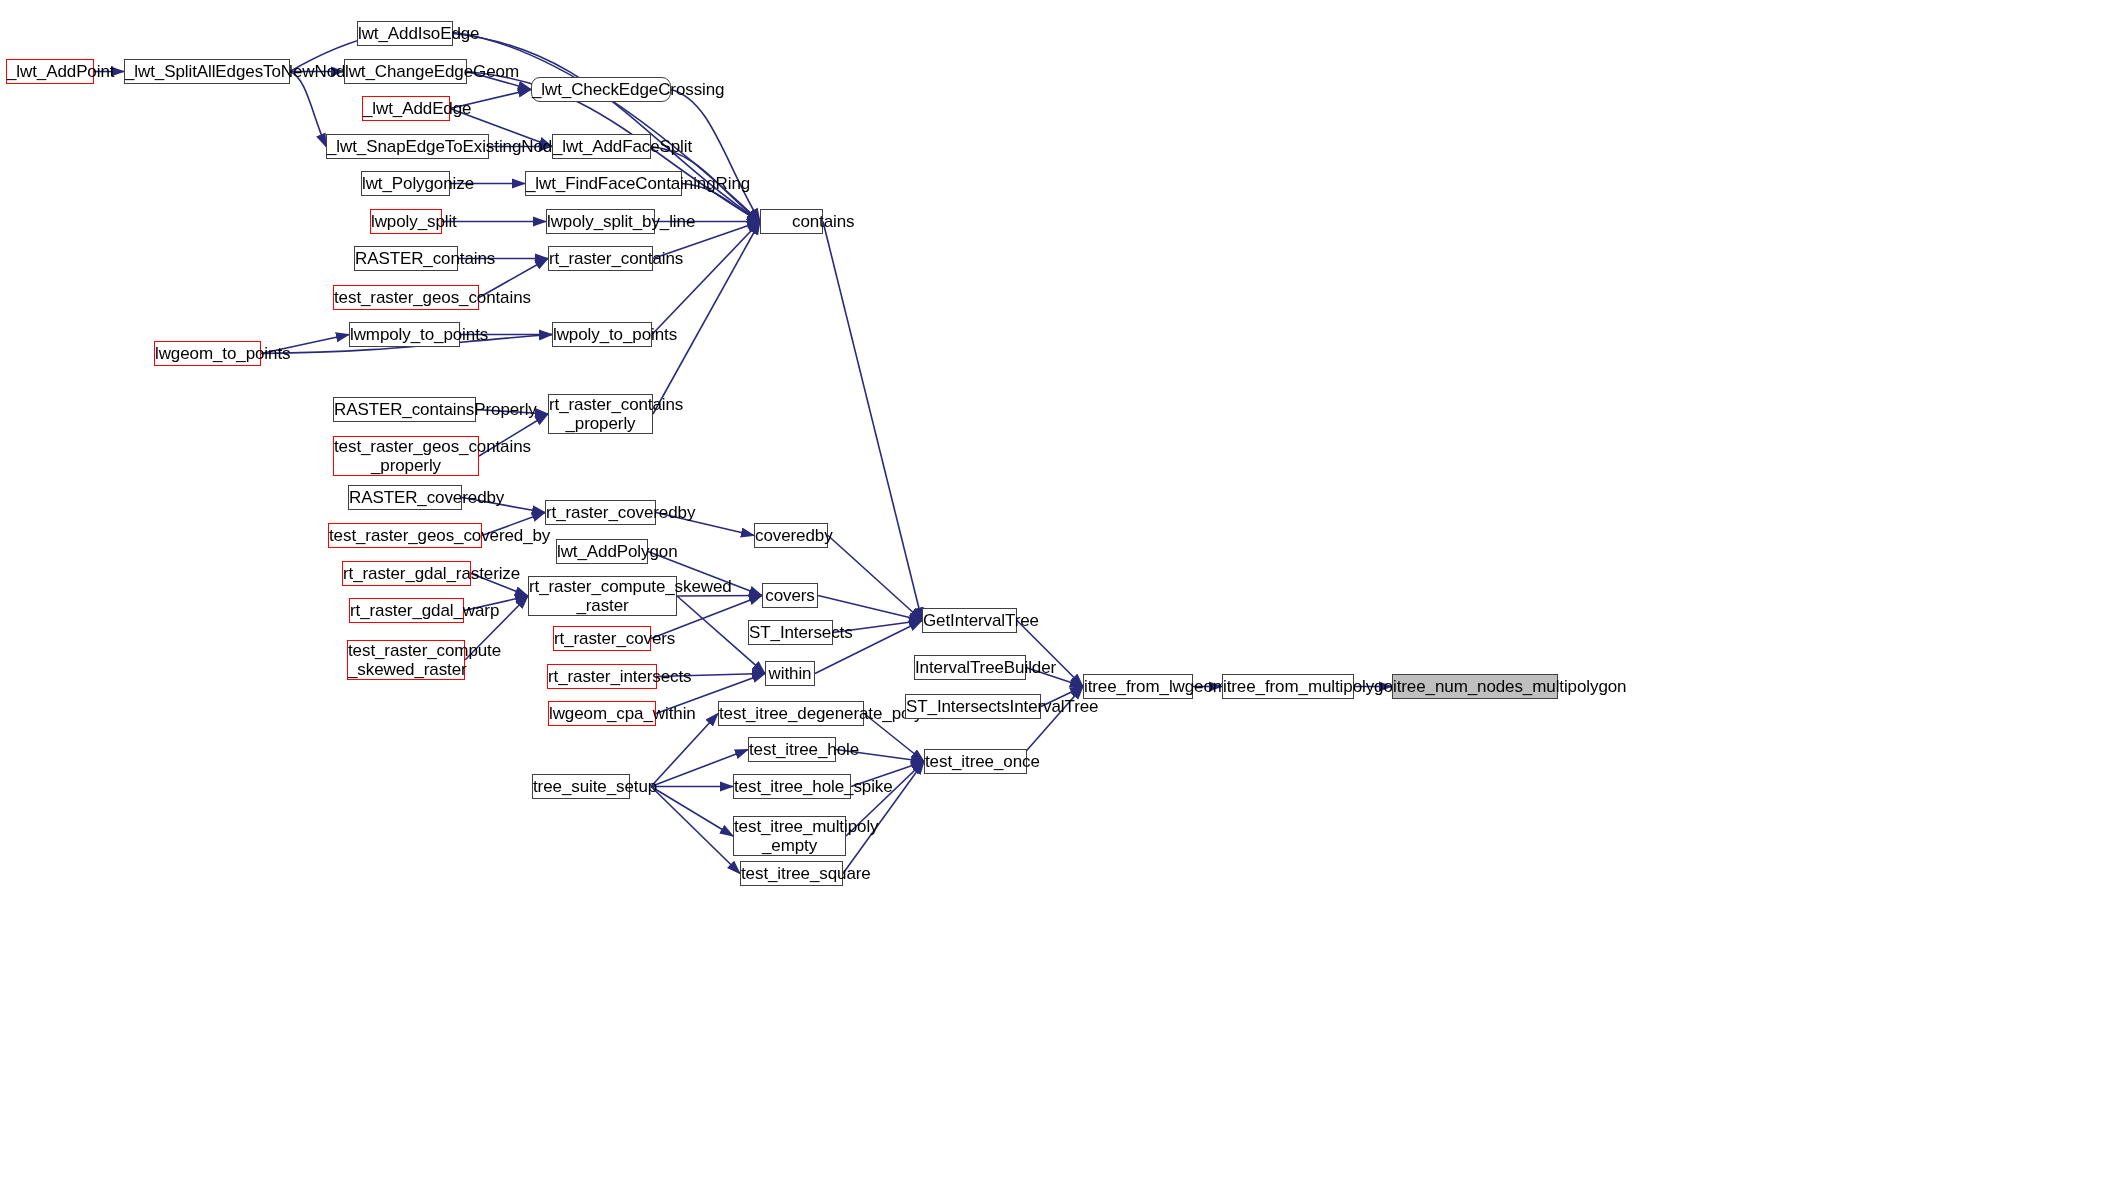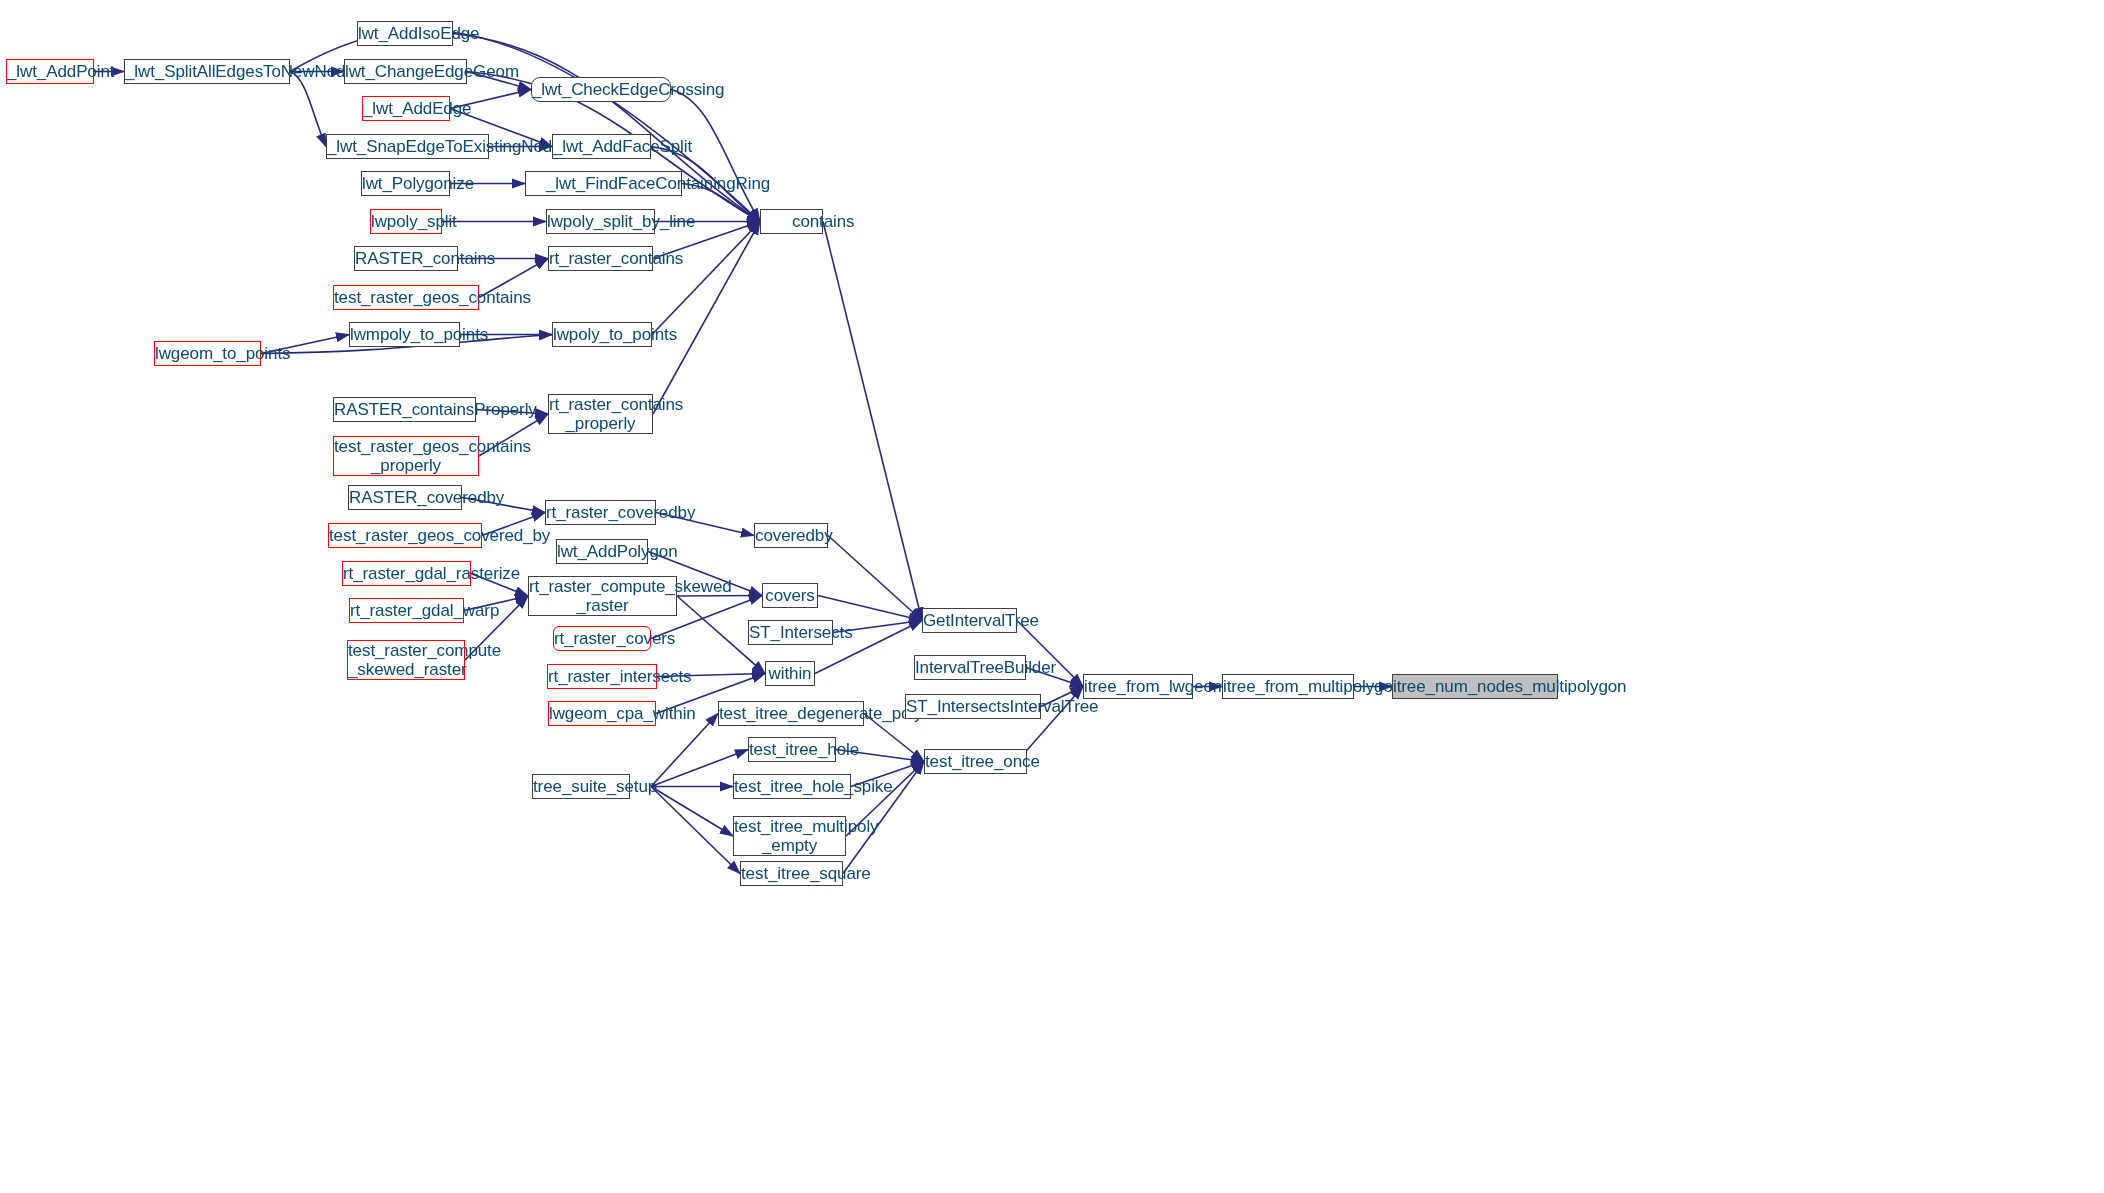--- a/index.html
+++ b/index.html
@@ -1,20 +1,20 @@
 <!DOCTYPE html>
 <html><head>
 <meta charset="utf-8">
 <style>
   html,body{margin:0;padding:0;background:#ffffff;}
   body{font-family:"Liberation Sans","DejaVu Sans",sans-serif;}
   #graph{position:relative;width:2104px;height:1193px;background:#fff;overflow:hidden;}
   svg.edges{position:absolute;left:0;top:0;width:2104px;height:1193px;pointer-events:none;}
   .node{position:absolute;box-sizing:border-box;display:flex;align-items:center;justify-content:center;
-        text-align:center;background:#ffffff;border:1px solid #404040;font-size:17px;color:#0c4a6e;
+        text-align:center;background:#ffffff;border:1px solid #404040;font-size:17px;color:#000000;
         line-height:1.12;white-space:pre-line;letter-spacing:-0.1px;}
   .node.red{border-color:#ff0000;}
   .node.cur{background:#bfbfbf;border-color:#404040;}
   .node span{display:block;width:100%;padding:0 5px;}
 </style>
 </head>
 <body>
 
 <div id="graph">
   <svg class="edges" viewBox="0 0 2104 1193" xmlns="http://www.w3.org/2000/svg">
@@ -102,31 +102,31 @@
       <div class="node red" style="left: 333px; top: 436px; width: 146px; height: 40px;"><span>test_raster_geos_contains
 _properly</span></div>
       <div class="node" style="left: 348px; top: 485px; width: 114px; height: 25px;"><span>RASTER_coveredby</span></div>
       <div class="node red" style="left: 328px; top: 523px; width: 154px; height: 25px;"><span>test_raster_geos_covered_by</span></div>
       <div class="node red" style="left: 342px; top: 561px; width: 129px; height: 25px;"><span>rt_raster_gdal_rasterize</span></div>
       <div class="node red" style="left: 349px; top: 598px; width: 115px; height: 25px; justify-content: center;"><span>rt_raster_gdal_warp</span></div>
       <div class="node red" style="left: 347px; top: 640px; width: 118px; height: 40px;"><span>test_raster_compute
 _skewed_raster</span></div>
       <div class="node" style="left: 531px; top: 77px; width: 140px; height: 25px; border-radius: 9px;"><span>_lwt_CheckEdgeCrossing</span></div>
       <div class="node" style="left: 552px; top: 134px; width: 99px; height: 25px;"><span>_lwt_AddFaceSplit</span></div>
-      <div class="node" style="left: 525px; top: 171px; width: 157px; height: 25px; padding-left: 20px;"><span>_lwt_FindFaceContainingRing</span></div>
+      <div class="node" style="left: 525px; top: 171px; width: 157px; height: 25px;"><span>_lwt_FindFaceContainingRing</span></div>
       <div class="node" style="left: 546px; top: 209px; width: 109px; height: 25px;"><span>lwpoly_split_by_line</span></div>
       <div class="node" style="left: 548px; top: 246px; width: 105px; height: 25px;"><span>rt_raster_contains</span></div>
       <div class="node" style="left: 552px; top: 322px; width: 100px; height: 25px;"><span>lwpoly_to_points</span></div>
       <div class="node" style="left: 548px; top: 394px; width: 105px; height: 40px;"><span>rt_raster_contains
 _properly</span></div>
       <div class="node" style="left: 545px; top: 500px; width: 111px; height: 25px;"><span>rt_raster_coveredby</span></div>
       <div class="node" style="left: 556px; top: 539px; width: 92px; height: 25px;"><span>lwt_AddPolygon</span></div>
       <div class="node" style="left: 528px; top: 576px; width: 149px; height: 40px;"><span>rt_raster_compute_skewed
 _raster</span></div>
-      <div class="node red" style="left: 553px; top: 626px; width: 98px; height: 25px; border-radius: 6px;"><span>rt_raster_covers</span></div>
+      <div class="node red" style="left: 553px; top: 626px; width: 98px; height: 25px;"><span>rt_raster_covers</span></div>
       <div class="node red" style="left: 547px; top: 664px; width: 110px; height: 25px;"><span>rt_raster_intersects</span></div>
       <div class="node red" style="left: 548px; top: 701px; width: 108px; height: 25px;"><span>lwgeom_cpa_within</span></div>
       <div class="node" style="left: 532px; top: 774px; width: 98px; height: 25px;"><span>tree_suite_setup</span></div>
       <div class="node" style="left: 760px; top: 209px; width: 63px; height: 25px; padding-left: 31px;"><span>contains</span></div>
       <div class="node" style="left: 754px; top: 523px; width: 74px; height: 25px;"><span>coveredby</span></div>
       <div class="node" style="left: 762px; top: 583px; width: 56px; height: 25px;"><span>covers</span></div>
       <div class="node" style="left: 748px; top: 620px; width: 85px; height: 25px;"><span>ST_Intersects</span></div>
       <div class="node" style="left: 765px; top: 661px; width: 50px; height: 25px;"><span>within</span></div>
       <div class="node" style="left: 718px; top: 701px; width: 146px; height: 25px;"><span>test_itree_degenerate_poly</span></div>
       <div class="node" style="left: 748px; top: 737px; width: 88px; height: 25px;"><span>test_itree_hole</span></div>

